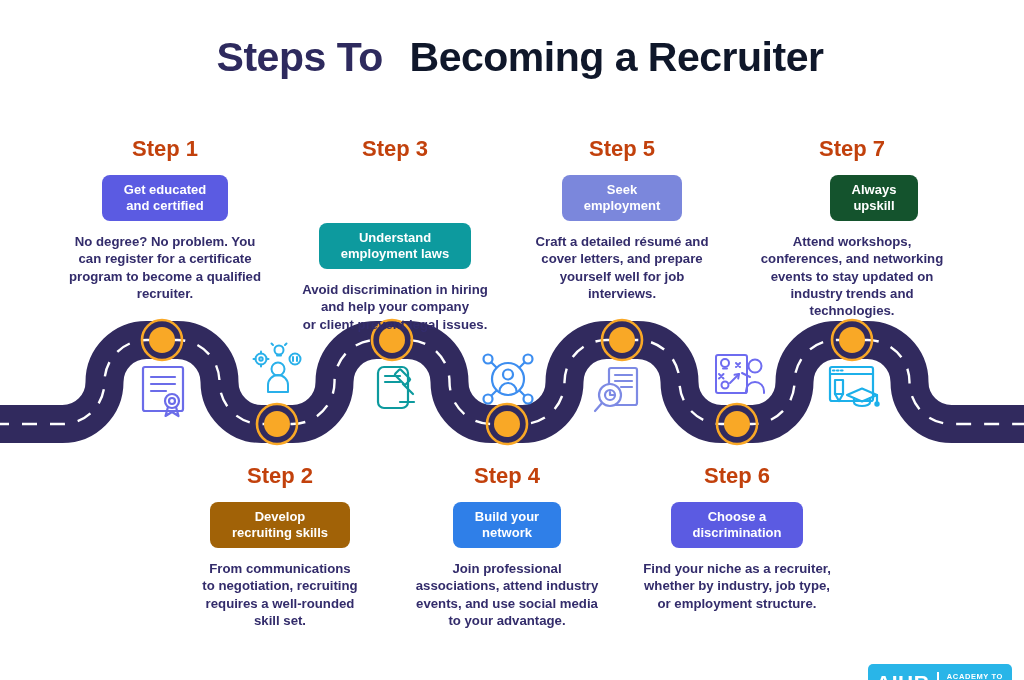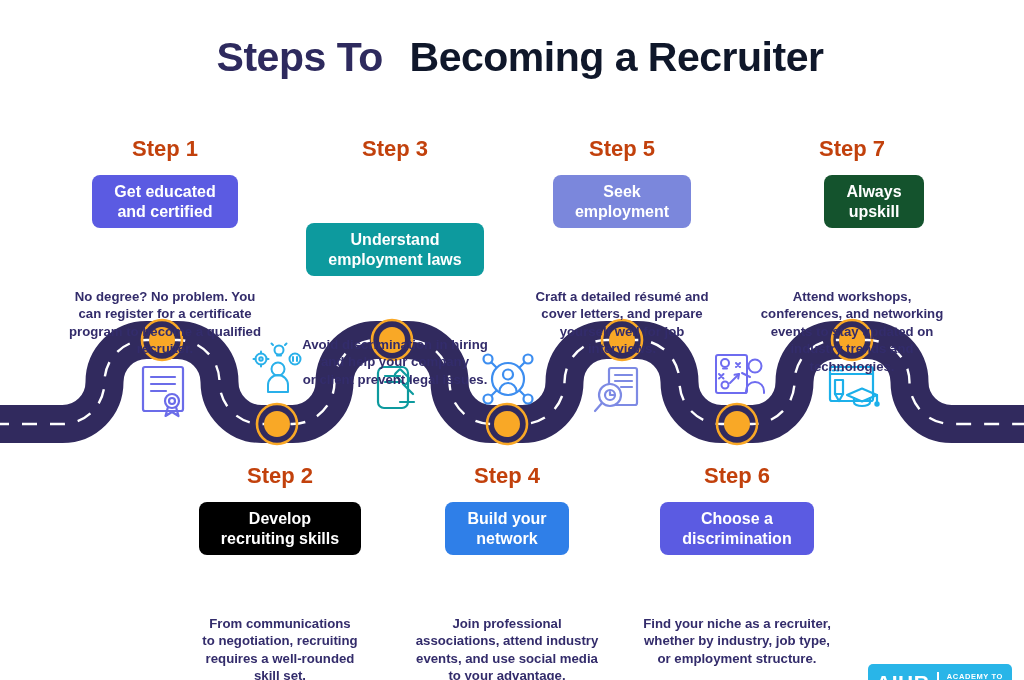--- a/index.html
+++ b/index.html
@@ -21,28 +21,27 @@
 
   .road-svg { position: absolute; left: 0; top: 0; pointer-events: none; }
 
   .step-col {
     position: absolute; width: 230px; text-align: center;
   }
   .step-label {
     font-size: 22px; font-weight: bold; color: #c2410c; margin-bottom: 13px;
   }
   .badge {
-    display: inline-block; color: #ffffff; font-size: 16px; font-weight: bold;
+    display: inline-block; color: #ffffff; font-size: 13px; font-weight: bold;
     line-height: 1.22; padding: 7px 22px; border-radius: 8px;
     white-space: pre-line; margin-bottom: 12px;
   }
   .desc {
     font-size: 13.2px; font-weight: bold; color: #332c6b; line-height: 1.32;
     white-space: pre-line;
-    margin-top: 48px;
   }
 
   .logo {
     position: absolute; left: 868px; top: 632px; width: 144px; height: 37px;
     background: #29b5e8; border-radius: 5px; display: flex; align-items: center;
     justify-content: center; gap: 8px; color: #fff; margin-top: 32px;
   }
   .logo-brand { font-size: 21px; font-weight: bold; letter-spacing: 0.5px; }
   .logo-divider { width: 1.5px; height: 22px; background: #ffffff; }
   .logo-tagline {
@@ -237,21 +236,21 @@
 upskill</div>
     <div class="desc">Attend workshops,
 conferences, and networking
 events to stay updated on
 industry trends and
 technologies.</div>
   </div>
 
   <div class="step-col" style="left:165px; top:463px">
     <div class="step-label">Step 2</div>
-    <div class="badge" style="background: #000000;">Develop
+    <div class="badge" style="background: #a16207;">Develop
 recruiting skills</div>
     <div class="desc">From communications
 to negotiation, recruiting
 requires a well-rounded
 skill set.</div>
   </div>
 
   <div class="step-col" style="left:392px; top:463px">
     <div class="step-label">Step 4</div>
     <div class="badge" style="background: rgb(47, 127, 232);">Build your

